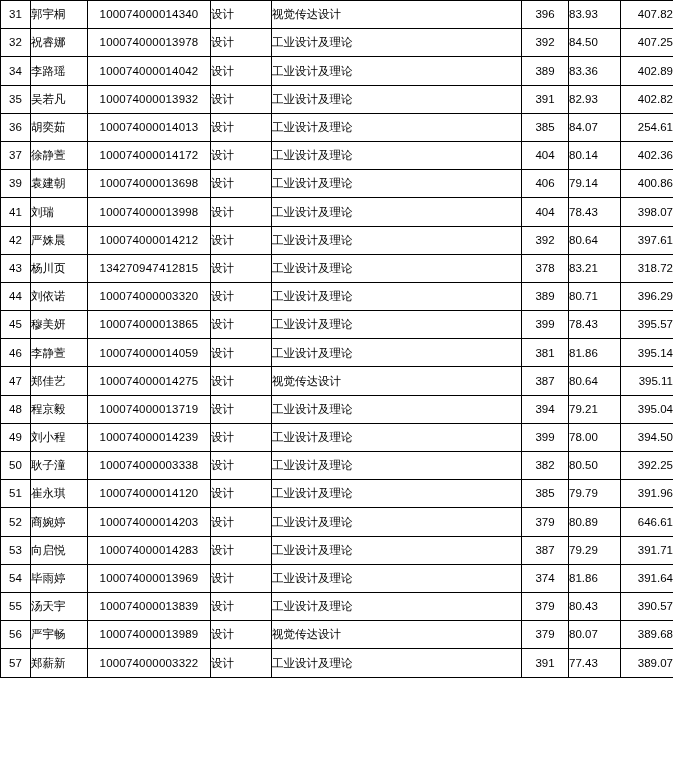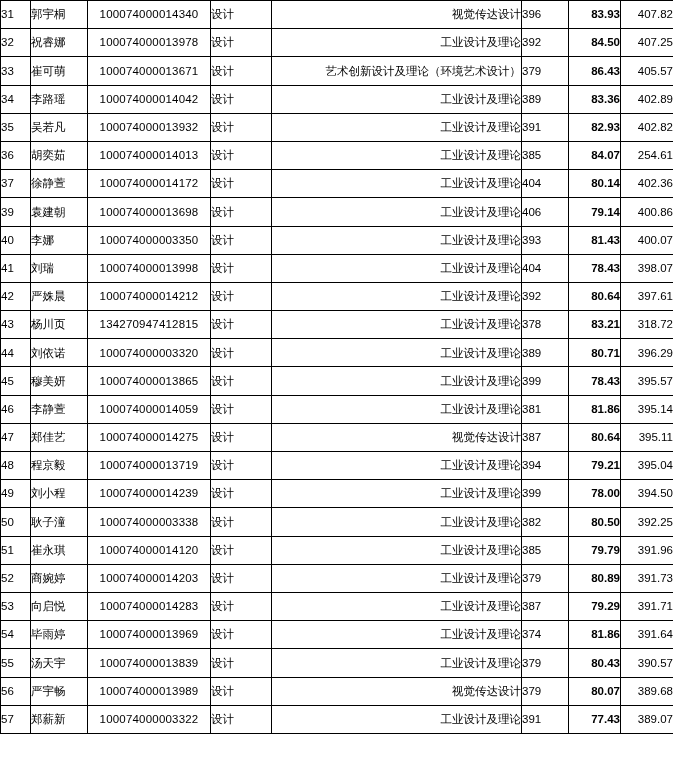--- a/index.html
+++ b/index.html
@@ -37,27 +37,27 @@
   
   col.c-rank   { width: 30px; }
   col.c-name   { width: 57px; }
   col.c-id     { width: 123px; }
   col.c-major  { width: 61px; }
   col.c-dir    { width: 250px; }
   col.c-s1     { width: 47px; }
   col.c-s2     { width: 52px; }
   col.c-total  { width: 53px; }
 
-  td.rank   { }
+  td.rank   { text-align: center; }
   td.name   { text-align: left; }
   td.id     { text-align: center; letter-spacing: 0.2px; }
   td.major  { text-align: left; }
-  td.dir    { text-align: right; }
-  td.s1     { text-align: left; }
-  td.s2     { text-align: right; font-weight: bold; }
+  td.dir    { text-align: left; }
+  td.s1     { text-align: center; }
+  td.s2     { text-align: left; }
   td.total  { text-align: right; padding-right: 8px; }
 </style>
 </head>
 <body>
 
 <div id="sheet">
   <table class="score-table">
     <colgroup>
       <col class="c-rank">
         <col class="c-name">
@@ -83,30 +83,20 @@
           <td class="rank">32</td>
           <td class="name">祝睿娜</td>
           <td class="id">100074000013978</td>
           <td class="major">设计</td>
           <td class="dir">工业设计及理论</td>
           <td class="s1">392</td>
           <td class="s2">84.50</td>
           <td class="total">407.25</td>
         </tr>
         <tr>
-          <td class="rank">33</td>
-          <td class="name">崔可萌</td>
-          <td class="id">100074000013671</td>
-          <td class="major">设计</td>
-          <td class="dir">艺术创新设计及理论（环境艺术设计）</td>
-          <td class="s1">379</td>
-          <td class="s2">86.43</td>
-          <td class="total">405.57</td>
-        </tr>
-        <tr>
           <td class="rank">34</td>
           <td class="name">李路瑶</td>
           <td class="id">100074000014042</td>
           <td class="major">设计</td>
           <td class="dir">工业设计及理论</td>
           <td class="s1">389</td>
           <td class="s2">83.36</td>
           <td class="total">402.89</td>
         </tr>
         <tr>
@@ -141,30 +131,20 @@
         </tr>
         <tr>
           <td class="rank">39</td>
           <td class="name">袁建朝</td>
           <td class="id">100074000013698</td>
           <td class="major">设计</td>
           <td class="dir">工业设计及理论</td>
           <td class="s1">406</td>
           <td class="s2">79.14</td>
           <td class="total">400.86</td>
-        </tr>
-        <tr>
-          <td class="rank">40</td>
-          <td class="name">李娜</td>
-          <td class="id">100074000003350</td>
-          <td class="major">设计</td>
-          <td class="dir">工业设计及理论</td>
-          <td class="s1">393</td>
-          <td class="s2">81.43</td>
-          <td class="total">400.07</td>
         </tr>
         <tr>
           <td class="rank">41</td>
           <td class="name">刘瑞</td>
           <td class="id">100074000013998</td>
           <td class="major">设计</td>
           <td class="dir">工业设计及理论</td>
           <td class="s1">404</td>
           <td class="s2">78.43</td>
           <td class="total">398.07</td>
@@ -270,21 +250,21 @@
           <td class="total">391.96</td>
         </tr>
         <tr>
           <td class="rank">52</td>
           <td class="name">商婉婷</td>
           <td class="id">100074000014203</td>
           <td class="major">设计</td>
           <td class="dir">工业设计及理论</td>
           <td class="s1">379</td>
           <td class="s2">80.89</td>
-          <td class="total">391.73</td>
+          <td class="total">646.61</td>
         </tr>
         <tr>
           <td class="rank">53</td>
           <td class="name">向启悦</td>
           <td class="id">100074000014283</td>
           <td class="major">设计</td>
           <td class="dir">工业设计及理论</td>
           <td class="s1">387</td>
           <td class="s2">79.29</td>
           <td class="total">391.71</td>

